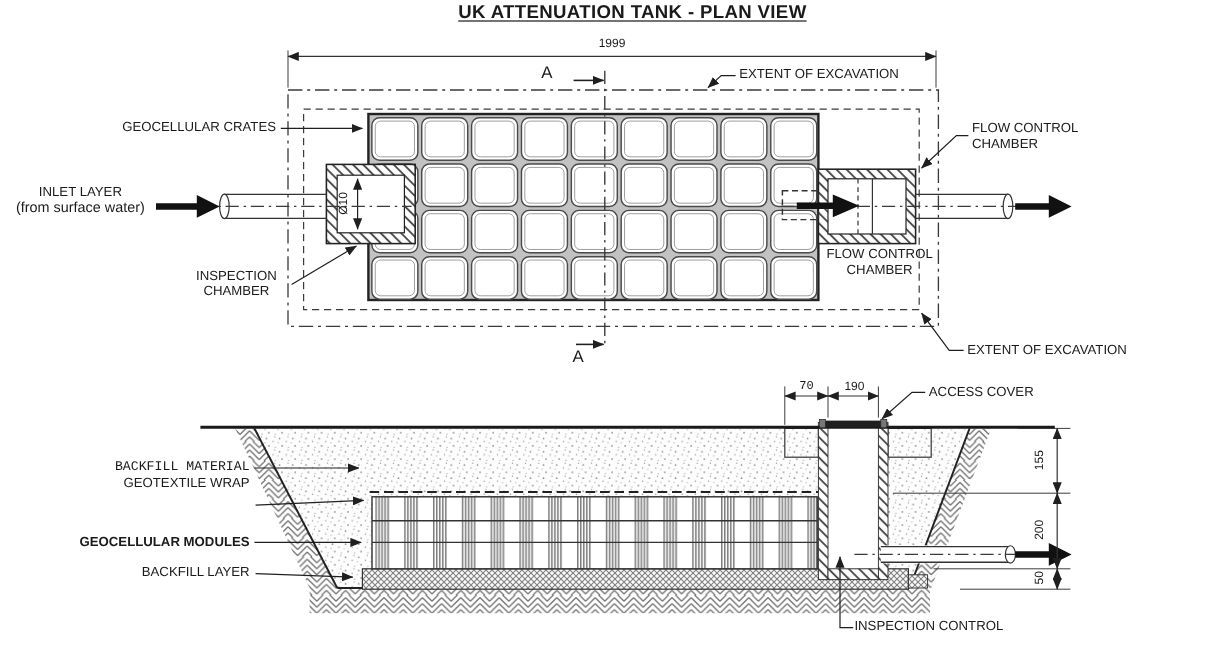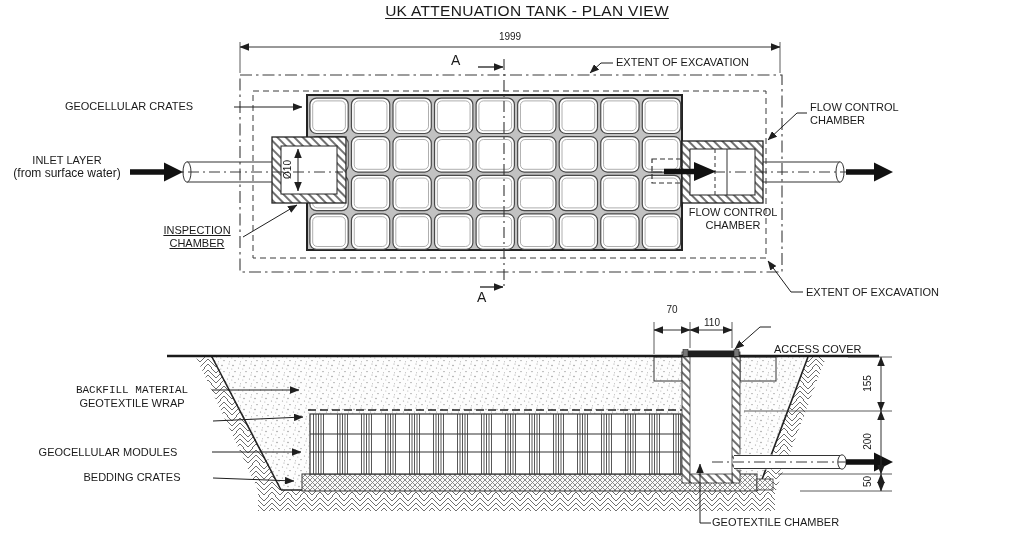--- a/index.html
+++ b/index.html
@@ -1,24 +1,24 @@
 <!DOCTYPE html>
 <html><head>
 <meta charset="utf-8">
 <style>
   html,body{margin:0;padding:0;background:#fff;}
   .stage{position:relative;width:1024px;height:559px;background:#fff;overflow:hidden;
          font-family:"Liberation Sans",sans-serif;color:#1a1a1a;}
   .art{position:absolute;left:0;top:0;}
   .lbl{position:absolute;white-space:nowrap;font-size:11px;line-height:13px;color:#1a1a1a;}
   .ctr{text-align:center;}
-  .rt{text-align:center;}
+  .rt{text-align:right;}
   .dim{font-size:10px;line-height:11px;}
   .rot{transform:rotate(-90deg);}
-  .title{font-weight:normal;text-decoration:underline;text-underline-offset:2px;letter-spacing:.3px;}
+  .title{font-weight:bold;text-decoration:underline;text-underline-offset:2px;letter-spacing:.3px;}
   .sub{font-size:12px;}
   .amark{font-size:14px;}
 </style>
 </head>
 <body>
 
 <div class="stage">
 
 <svg class="art" width="1024" height="559" viewBox="0 0 1024 559">
   <defs>
@@ -276,21 +276,21 @@
 
 <div class="lbl rt" style="left:28px;top:100px;width:202px;">GEOCELLULAR CRATES</div>
 
 <div class="lbl ctr" style="left:4px;top:154px;width:126px;">
   <div>INLET LAYER</div>
   <div class="sub">(from surface water)</div>
 </div>
 
 <div class="lbl dim ctr rot" style="left:269px;top:164px;width:36px;">Ø10</div>
 
-<div class="lbl ctr" style="left:148px;top:224px;width:98px;text-decoration:underline;">
+<div class="lbl ctr" style="left:148px;top:224px;width:98px;">
   <div>INSPECTION</div>
   <div>CHAMBER</div>
 </div>
 
 <div class="lbl" style="left:616px;top:56px;">EXTENT OF EXCAVATION</div>
 <div class="lbl" style="left:806px;top:286px;">EXTENT OF EXCAVATION</div>
 
 <div class="lbl" style="left:810px;top:101px;">
   <div>FLOW CONTROL</div>
   <div>CHAMBER</div>
@@ -300,25 +300,25 @@
   <div>FLOW CONTROL</div>
   <div>CHAMBER</div>
 </div>
 
 
 <div class="lbl amark" style="left:451px;top:54px;">A</div>
 <div class="lbl amark" style="left:477px;top:291px;">A</div>
 
 <div class="lbl rt" style="left:56px;top:384px;width:152px;font-family:Liberation Mono, monospace;">BACKFILL MATERIAL</div>
 <div class="lbl rt" style="left:56px;top:397px;width:152px;">GEOTEXTILE WRAP</div>
-<div class="lbl rt" style="left:8px;top:446px;width:200px;">GEOCELLULAR MODULES</div>
-<div class="lbl rt" style="left:56px;top:471px;width:152px;">BEDDING CRATES</div>
-<div class="lbl" style="left:774px;top:321px;margin-top:22px;">ACCESS COVER</div>
-<div class="lbl" style="left:712px;top:516px;">GEOTEXTILE CHAMBER</div>
-
-<div class="lbl dim ctr" style="left:652px;top:304px;width:40px;">70</div>
-<div class="lbl dim ctr" style="left:690px;top:317px;width:44px;">110</div>
+<div class="lbl rt" style="left:8px;top:446px;width:200px;font-weight:bold;">GEOCELLULAR MODULES</div>
+<div class="lbl rt" style="left:56px;top:471px;width:152px;">BACKFILL LAYER</div>
+<div class="lbl" style="left:774px;top:321px;">ACCESS COVER</div>
+<div class="lbl" style="left:712px;top:516px;">INSPECTION CONTROL</div>
+
+<div class="lbl dim ctr" style="left:652px;top:317px;width:40px;font-family:Liberation Mono, monospace;">70</div>
+<div class="lbl dim ctr" style="left:690px;top:317px;width:44px;">190</div>
 <div class="lbl dim ctr rot" style="left:847px;top:378px;width:40px;">155</div>
 <div class="lbl dim ctr rot" style="left:847px;top:436px;width:40px;">200</div>
 <div class="lbl dim ctr rot" style="left:847px;top:476px;width:40px;">50</div>
 
 
 </div>
 
 </body></html>

